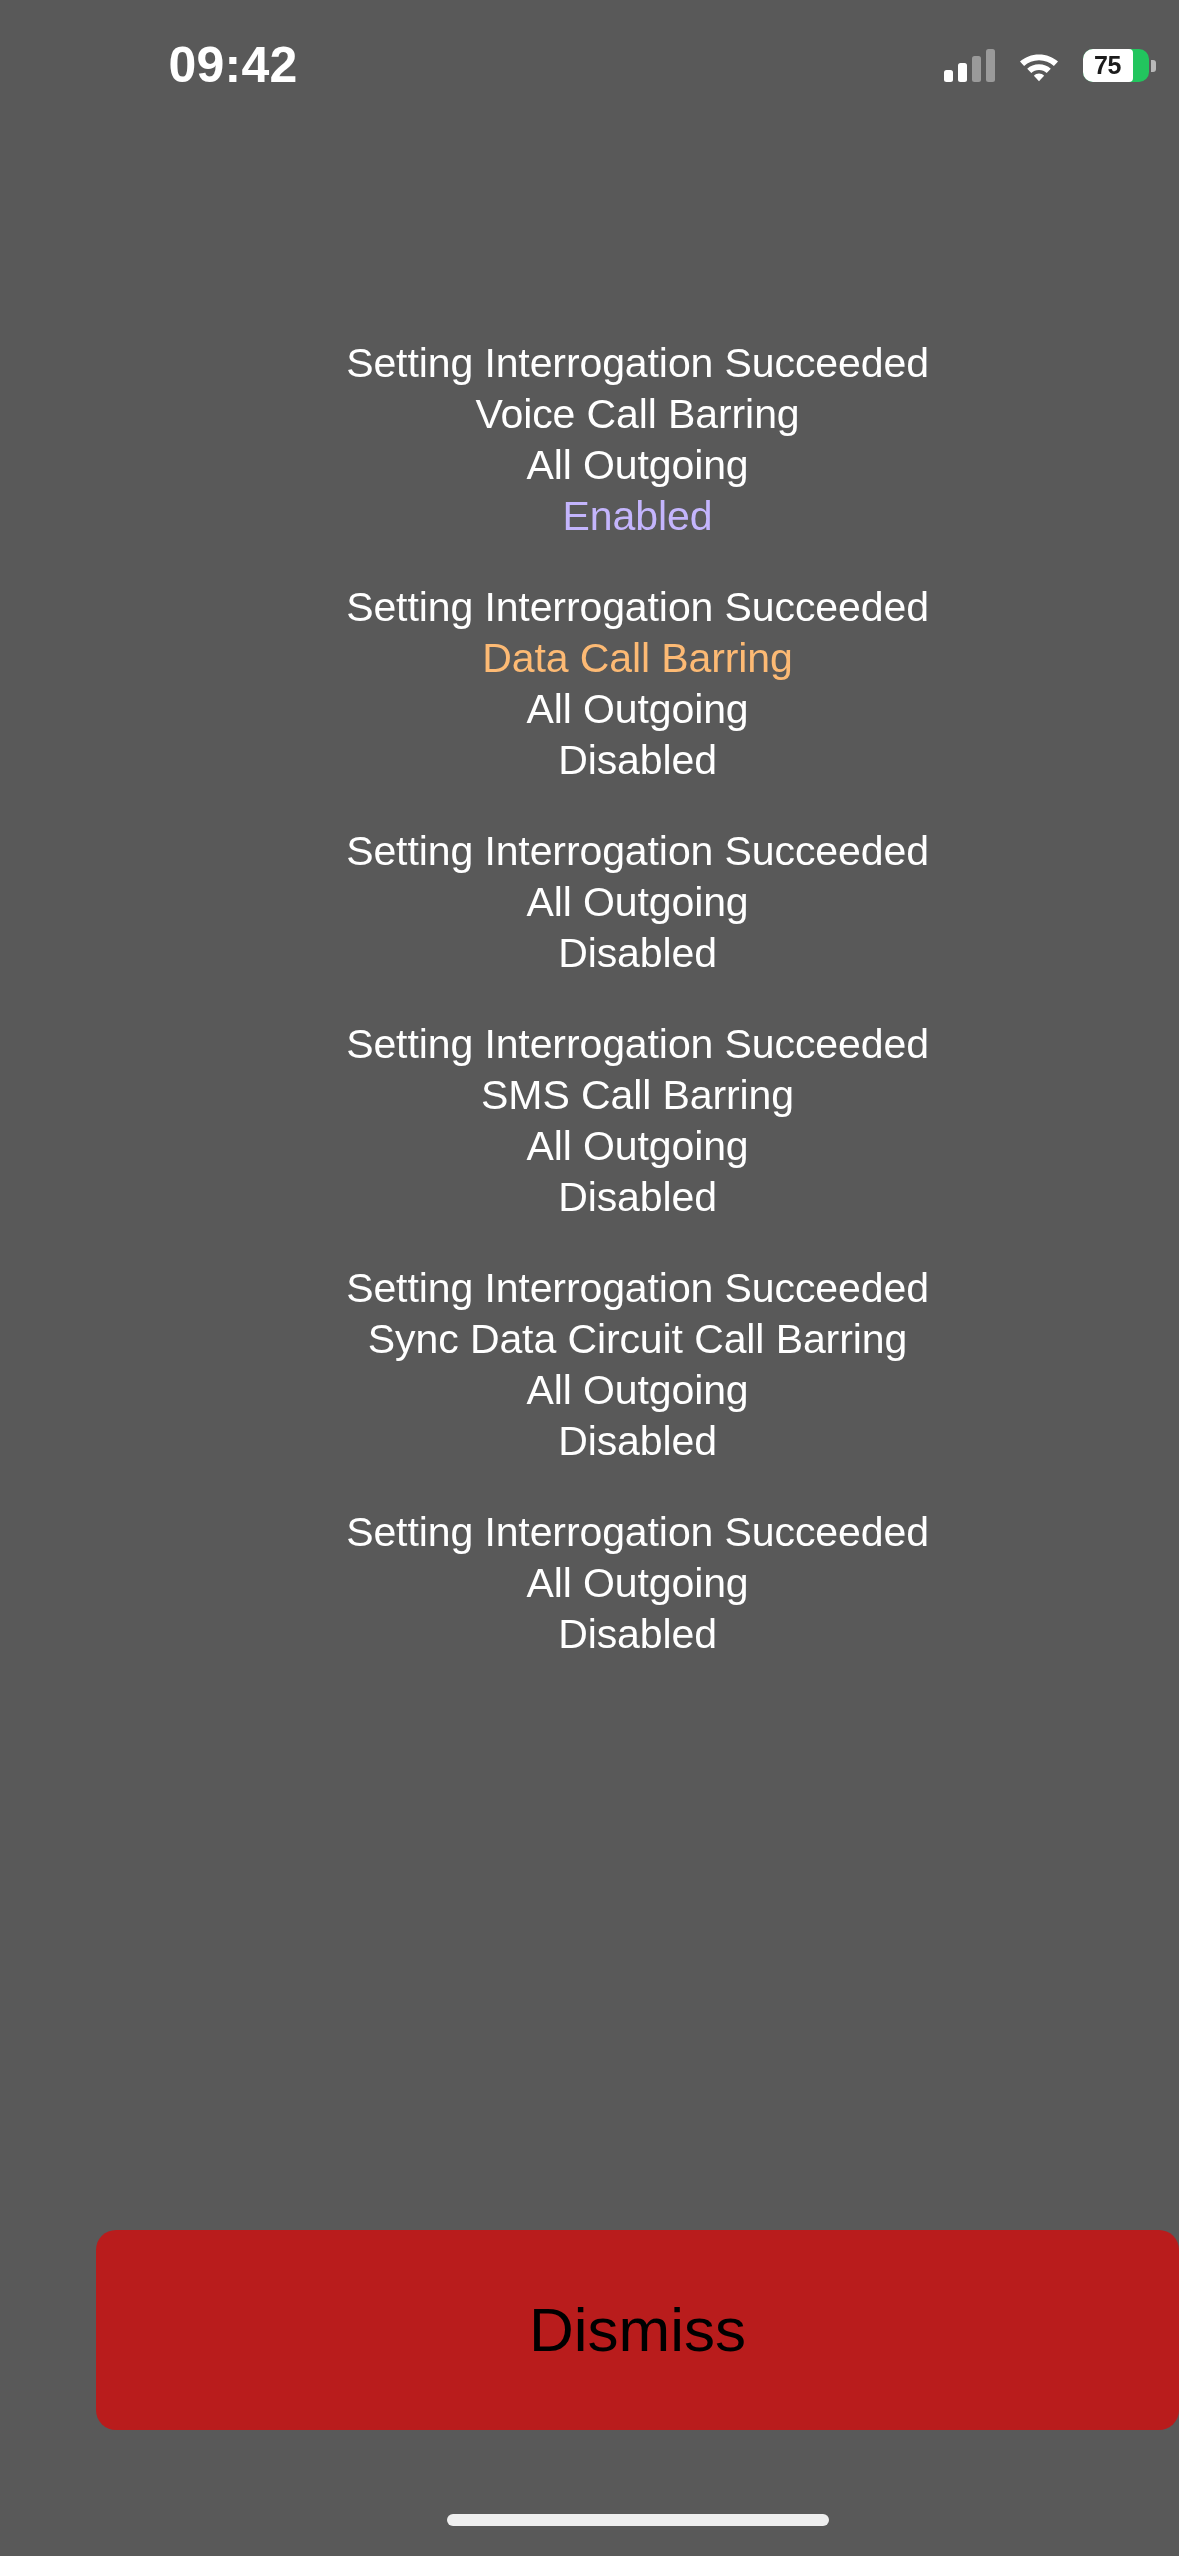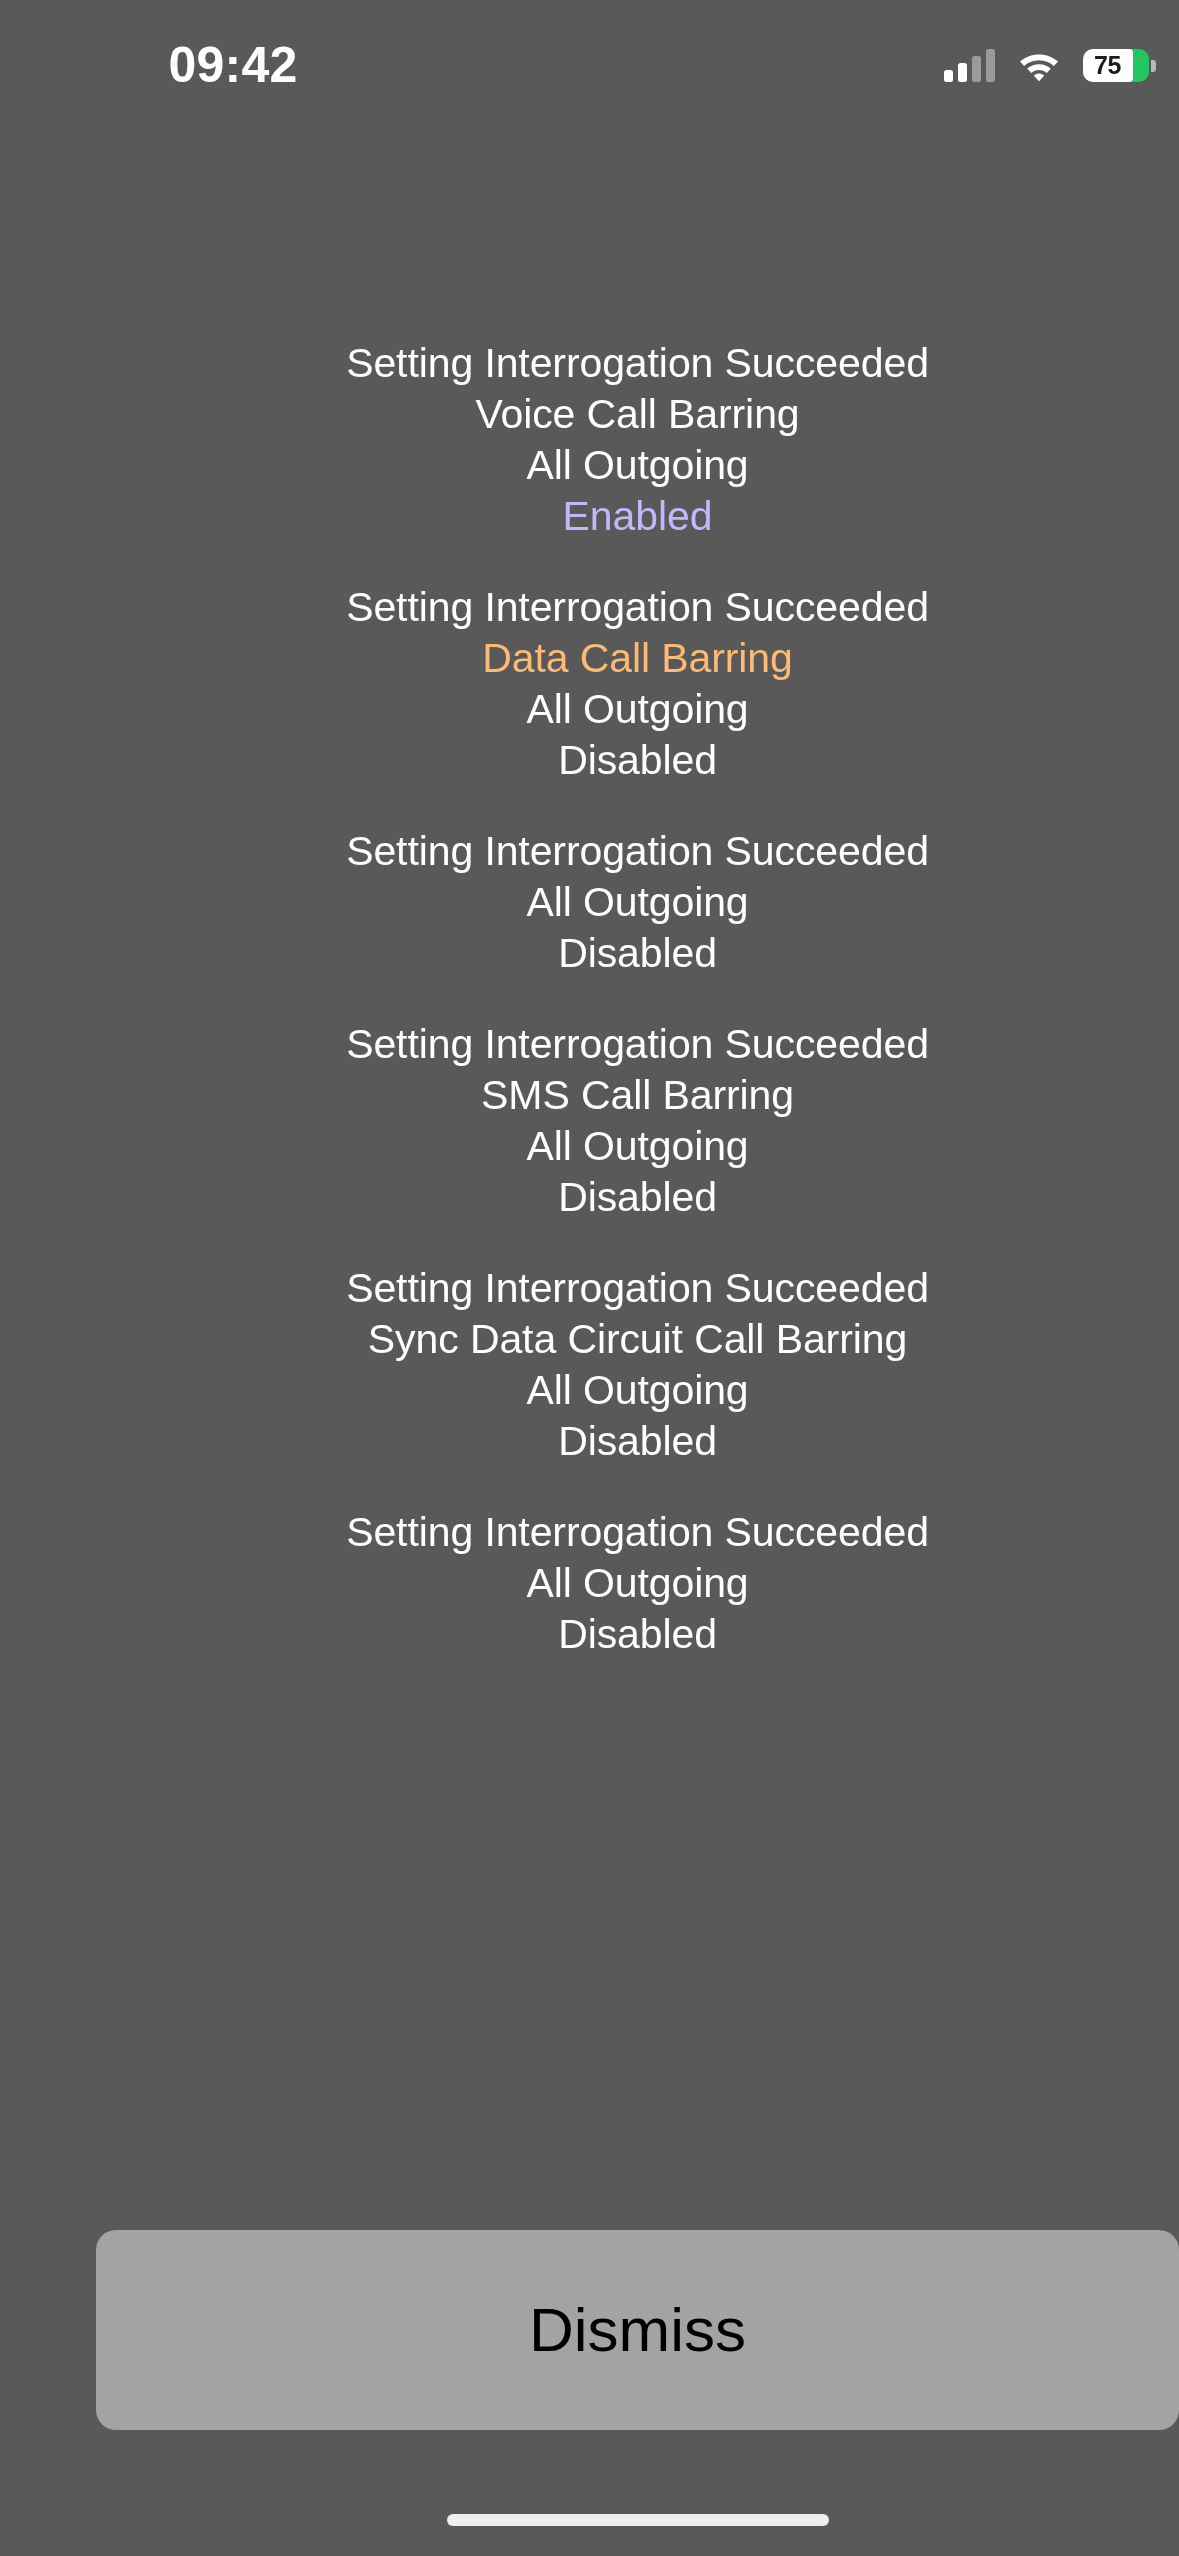--- a/index.html
+++ b/index.html
@@ -208,17 +208,17 @@
           <div class="alert-line" style="color: rgb(255, 255, 255);">Disabled</div>
         </div>
         <div class="alert-block">
           <div class="alert-line" style="color: rgb(255, 255, 255);">Setting Interrogation Succeeded</div>
           <div class="alert-line" style="color: rgb(255, 255, 255);">All Outgoing</div>
           <div class="alert-line" style="color: rgb(255, 255, 255);">Disabled</div>
         </div>
       </div>
   </div>
 
-  <button id="dismiss-button" style="background: #a3a3a3; color: rgb(0, 0, 0);">Dismiss</button>
+  <button id="dismiss-button" style="background: #b91c1c; color: rgb(0, 0, 0);">Dismiss</button>
 
   <div id="home-indicator" style="background: rgb(239, 239, 239);"></div>
 
 </div>
 
 </body></html>

